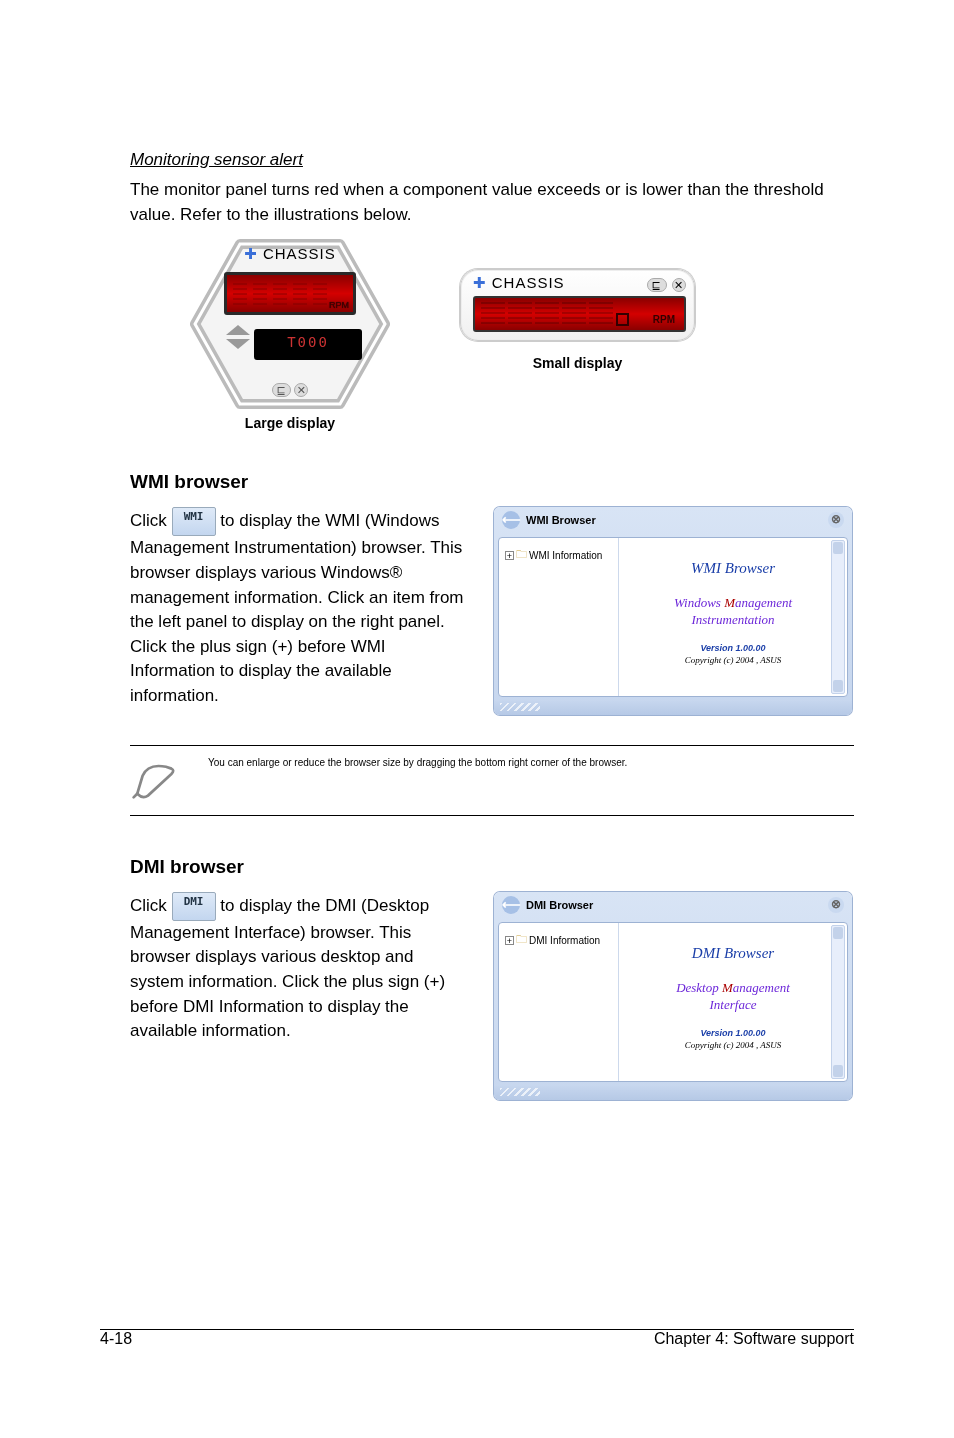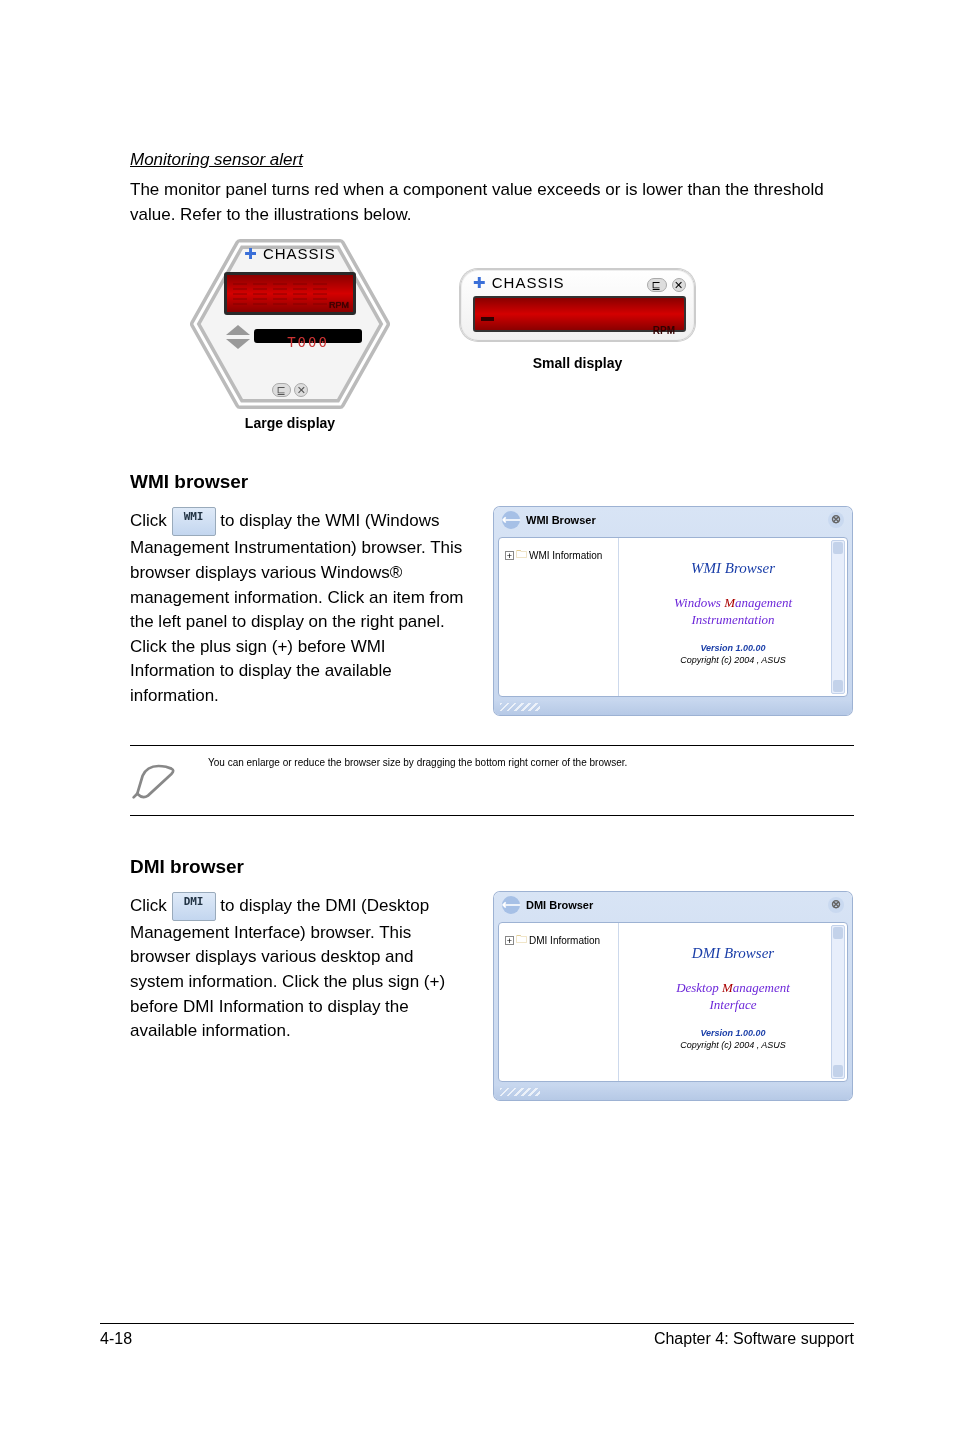--- a/index.html
+++ b/index.html
@@ -54,21 +54,21 @@
     content:"RPM"; color:#400; font-size:9px; position:absolute; right:4px; bottom:2px;
     text-shadow: 0 0 1px #000;
   }
   .hex-red .bars{
     position:absolute; left:6px; top:8px; display:flex; gap:6px;
   }
   .hex-red .bars span{
     width:14px; height:22px; background:repeating-linear-gradient(180deg, rgba(120,0,0,0.4) 0 2px, transparent 2px 5px);
   }
   .hex-black {
-    position: absolute; left: 64px; top: 90px; width: 108px; height: 14px;
+    position: absolute; left: 64px; top: 90px; width: 108px; height: 31px;
     background: #000; border-radius: 3px; color: #c33; font-family: monospace;
     font-size: 14px; line-height: 26px; text-align: center; letter-spacing:2px;
   }
   .hex-black::before{
     content:""; position:absolute; left:-28px; top:-4px; width:0;height:0;
     border-left:12px solid transparent; border-right:12px solid transparent;
     border-bottom:10px solid #999;
   }
   .hex-black::after{
     content:""; position:absolute; left:-28px; top:10px; width:0;height:0;
@@ -93,24 +93,23 @@
     background: linear-gradient(#fff,#f0f0f0);
     box-shadow: inset 0 0 0 1px #eee, 0 0 0 1px #ccc;
   }
   .sd-head { display:flex; align-items:center; justify-content:space-between; font-family:"Arial Black",Arial,sans-serif; letter-spacing:1px; font-size:15px; }
   .sd-head .controls .pill, .sd-head .controls .x{
     display:inline-block; border:1px solid #aaa; border-radius:7px; font-size:11px; background:#ddd; line-height:12px;
   }
   .sd-head .controls .pill{ padding:0 4px; }
   .sd-head .controls .x{ width:14px;height:14px; border-radius:50%; text-align:center; }
   .sd-red{
-    margin-top:4px; height:36px; display:flex; align-items:flex-start; gap:3px; padding:4px 6px;
+    margin-top:4px; height:36px; display:flex; align-items:flex-end; gap:3px; padding:4px 6px;
     border:2px solid #333; border-radius:3px;
     background: linear-gradient(#8a0000,#d40000,#8a0000);
-    flex-direction: column;
   }
   .sd-red .seg{ width:24px; height:24px; background:repeating-linear-gradient(180deg, rgba(0,0,0,0.2) 0 2px, transparent 2px 5px);}
   .sd-red .rpm{ margin-left:auto; color:#300; font-size:10px; font-weight:bold; padding:1px 3px;}
   .sd-red .square{ width:13px;height:13px; border:2px solid #300; margin-right:2px; }
 
   
   h3.section { font-size: 19px; font-weight: bold; margin-bottom: 14px; }
 
   .two-col { display:flex; gap:30px; align-items:flex-start; }
   .left-text { flex: 1; font-size:17px; line-height:1.45; }
@@ -150,21 +149,21 @@
   .bw-left .folder{ color:#c9a13a; font-size:11px; }
   .bw-right{
     flex:1; padding:10px 6px; text-align:center; font-family: "Comic Sans MS","Segoe Script",cursive;
     position:relative;
   }
   .bw-right .title{ color:#1a3ea8; font-style:italic; font-size:15px; margin:12px 0 18px; }
   .bw-right .sub{ font-style:italic; font-size:13px; line-height:1.3; }
   .bw-right .sub .red{ color:#aa0000; }
   .bw-right .sub .blue{ color:#6d28d9; }
   .bw-right .ver{ font-size:9px; font-weight:bold; font-style:italic; color:#1a3ea8; margin-top:14px; font-family:Arial,sans-serif;}
-  .bw-right .copy{ font-size:9px; font-style:italic; font-family:Liberation Sans, sans-serif; margin-top:2px;}
+  .bw-right .copy{ font-size:9px; font-style:italic; font-family:Liberation Serif, serif; margin-top:2px;}
   .bw-scroll{
     position:absolute; right:2px; top:2px; bottom:2px; width:14px; background:#e7eefb; border:1px solid #c3d2ea; border-radius:2px;
   }
   .bw-scroll::before{ content:""; position:absolute; top:1px; left:1px; right:1px; height:12px; background:#c3d2ea; border-radius:2px;}
   .bw-scroll::after{ content:""; position:absolute; bottom:1px; left:1px; right:1px; height:12px; background:#c3d2ea; border-radius:2px;}
   .bw-foot{
     height:14px; background:linear-gradient(#c6d6ee,#b6c9e6);
     position:relative;
   }
   .bw-foot::after{
@@ -178,21 +177,21 @@
     border-top:1px solid #000; border-bottom:1px solid #000;
     margin: 30px 0 40px; padding: 10px 0;
     font-size:10px; line-height:1.35;
   }
   .note-row .pencil{ width:54px; flex:none; }
   .note-row .pencil svg{ width:100%; }
 
   
   .footer{
     position:absolute; left:100px; right:100px; bottom:90px;
-    border-top:1px solid #000; padding-top:6px;
+    border-top:1px solid #000; padding-top:0;
     display:flex; justify-content:space-between; font-size:16px;
   }
 
   .cross-icon { font-family: Arial,sans-serif; }
 </style>
 </head>
 <body>
 
 <div class="page">
 

